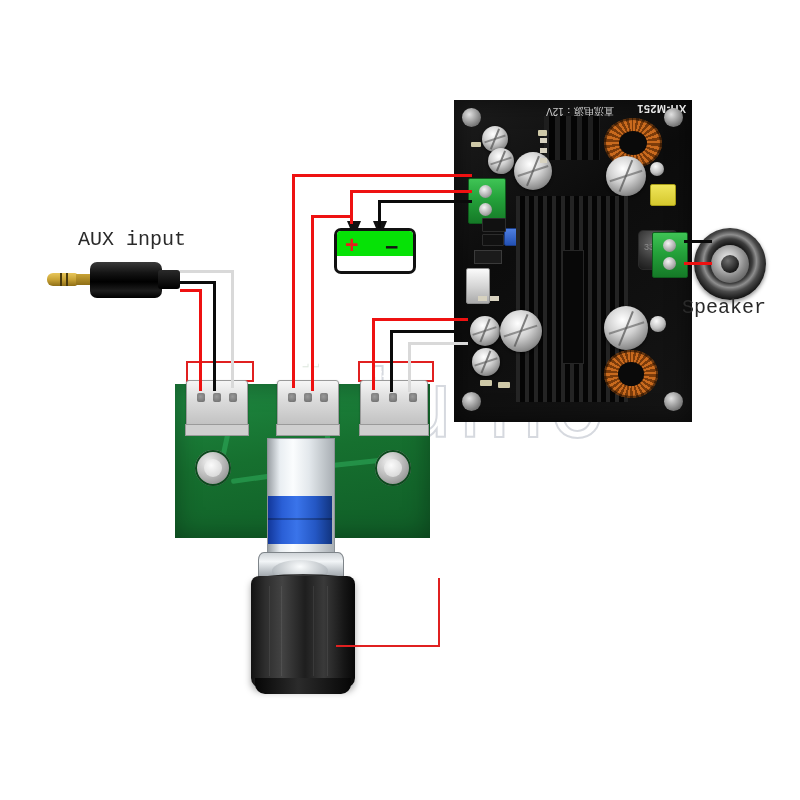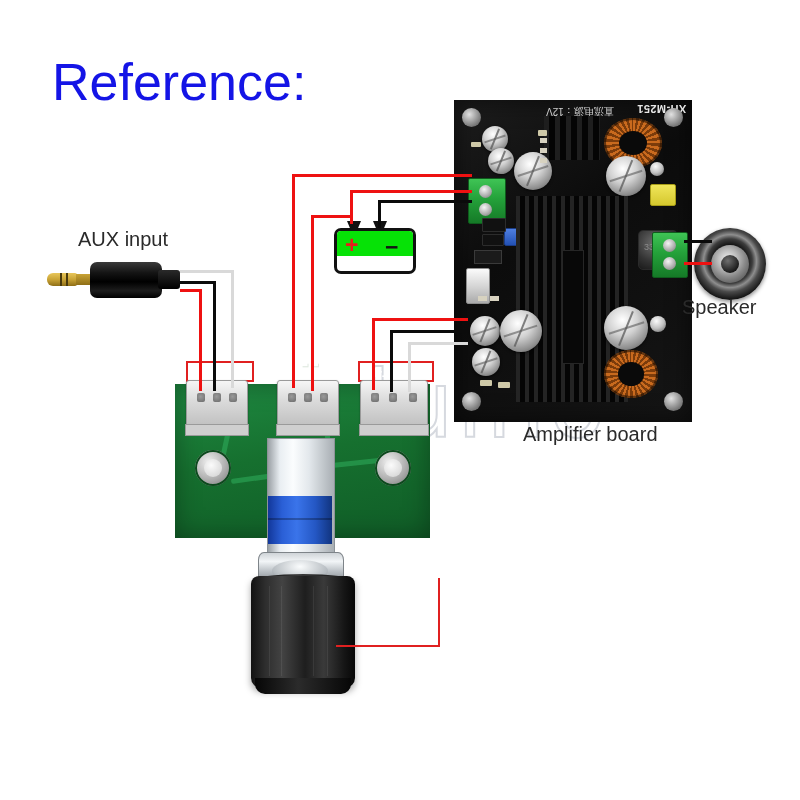--- a/index.html
+++ b/index.html
@@ -6,21 +6,21 @@
   body{width:800px;height:800px;position:relative;overflow:hidden;
        font-family:"Liberation Sans","DejaVu Sans",sans-serif;}
   #stage{position:absolute;left:0;top:0;width:800px;height:800px;}
   .abs{position:absolute;}
 
   
   #title{left:52px;top:52px;font-size:52px;line-height:60px;color:#1414e6;
          font-weight:400;letter-spacing:0px;white-space:nowrap;}
 
   
-  .lbl{font-size:20px;color:#2a2a2a;white-space:nowrap;}
+  .lbl{font-size:20px;color:#2a2a2a;white-space:nowrap;font-family:Liberation Mono, monospace;}
 
   
   .wire{position:absolute;}
   .wr{background:#ee1111;}
   .wk{background:#0b0b0b;}
   .ww{background:#d9d9d9;}
 
   
   #volpcb{left:175px;top:384px;width:255px;height:154px;
           background:linear-gradient(170deg,#1f8a42 0%,#16702f 45%,#105d27 100%);
@@ -151,21 +151,20 @@
      font-family:"DejaVu Sans",sans-serif;white-space:nowrap;pointer-events:none;}
 
   
   .ptr{position:absolute;background:#e02020;}
 </style>
 </head>
 <body>
 
 <div id="stage">
 
-  <div class="abs" id="title">Reference:</div>
 
   <div class="abs" id="watermark">arduino</div>
 
   <div class="abs" id="amp">
 
     <div id="ampsilk">XH-M251</div>
     <div id="ampsilk2">直流电源：12V</div>
 
     <div class="mh" style="left:8px;top:8px;"></div>
     <div class="mh" style="left:210px;top:8px;"></div>
@@ -228,21 +227,20 @@
     <u style="left:10px;top:6px;"></u>
     <u style="left:10px;top:24px;"></u>
   </div>
 
   <div class="abs" id="spk">
     <div id="spkcone"></div>
     <div id="spkdome"></div>
   </div>
   <div class="abs lbl" style="left:682px;top:296px;">Speaker</div>
 
-  <div class="abs lbl" style="left:523px;top:423px;">Amplifier board</div>
 
   <div class="abs" id="batt">
     <div id="battgreen"></div>
   </div>
   <div class="abs battterm" style="left:347px;top:221px;"></div>
   <div class="abs battterm" style="left:373px;top:221px;"></div>
   <div class="abs" id="battplus">+</div>
   <div class="abs" id="battminus">−</div>
 
   <div class="abs" id="auxtip"></div>

